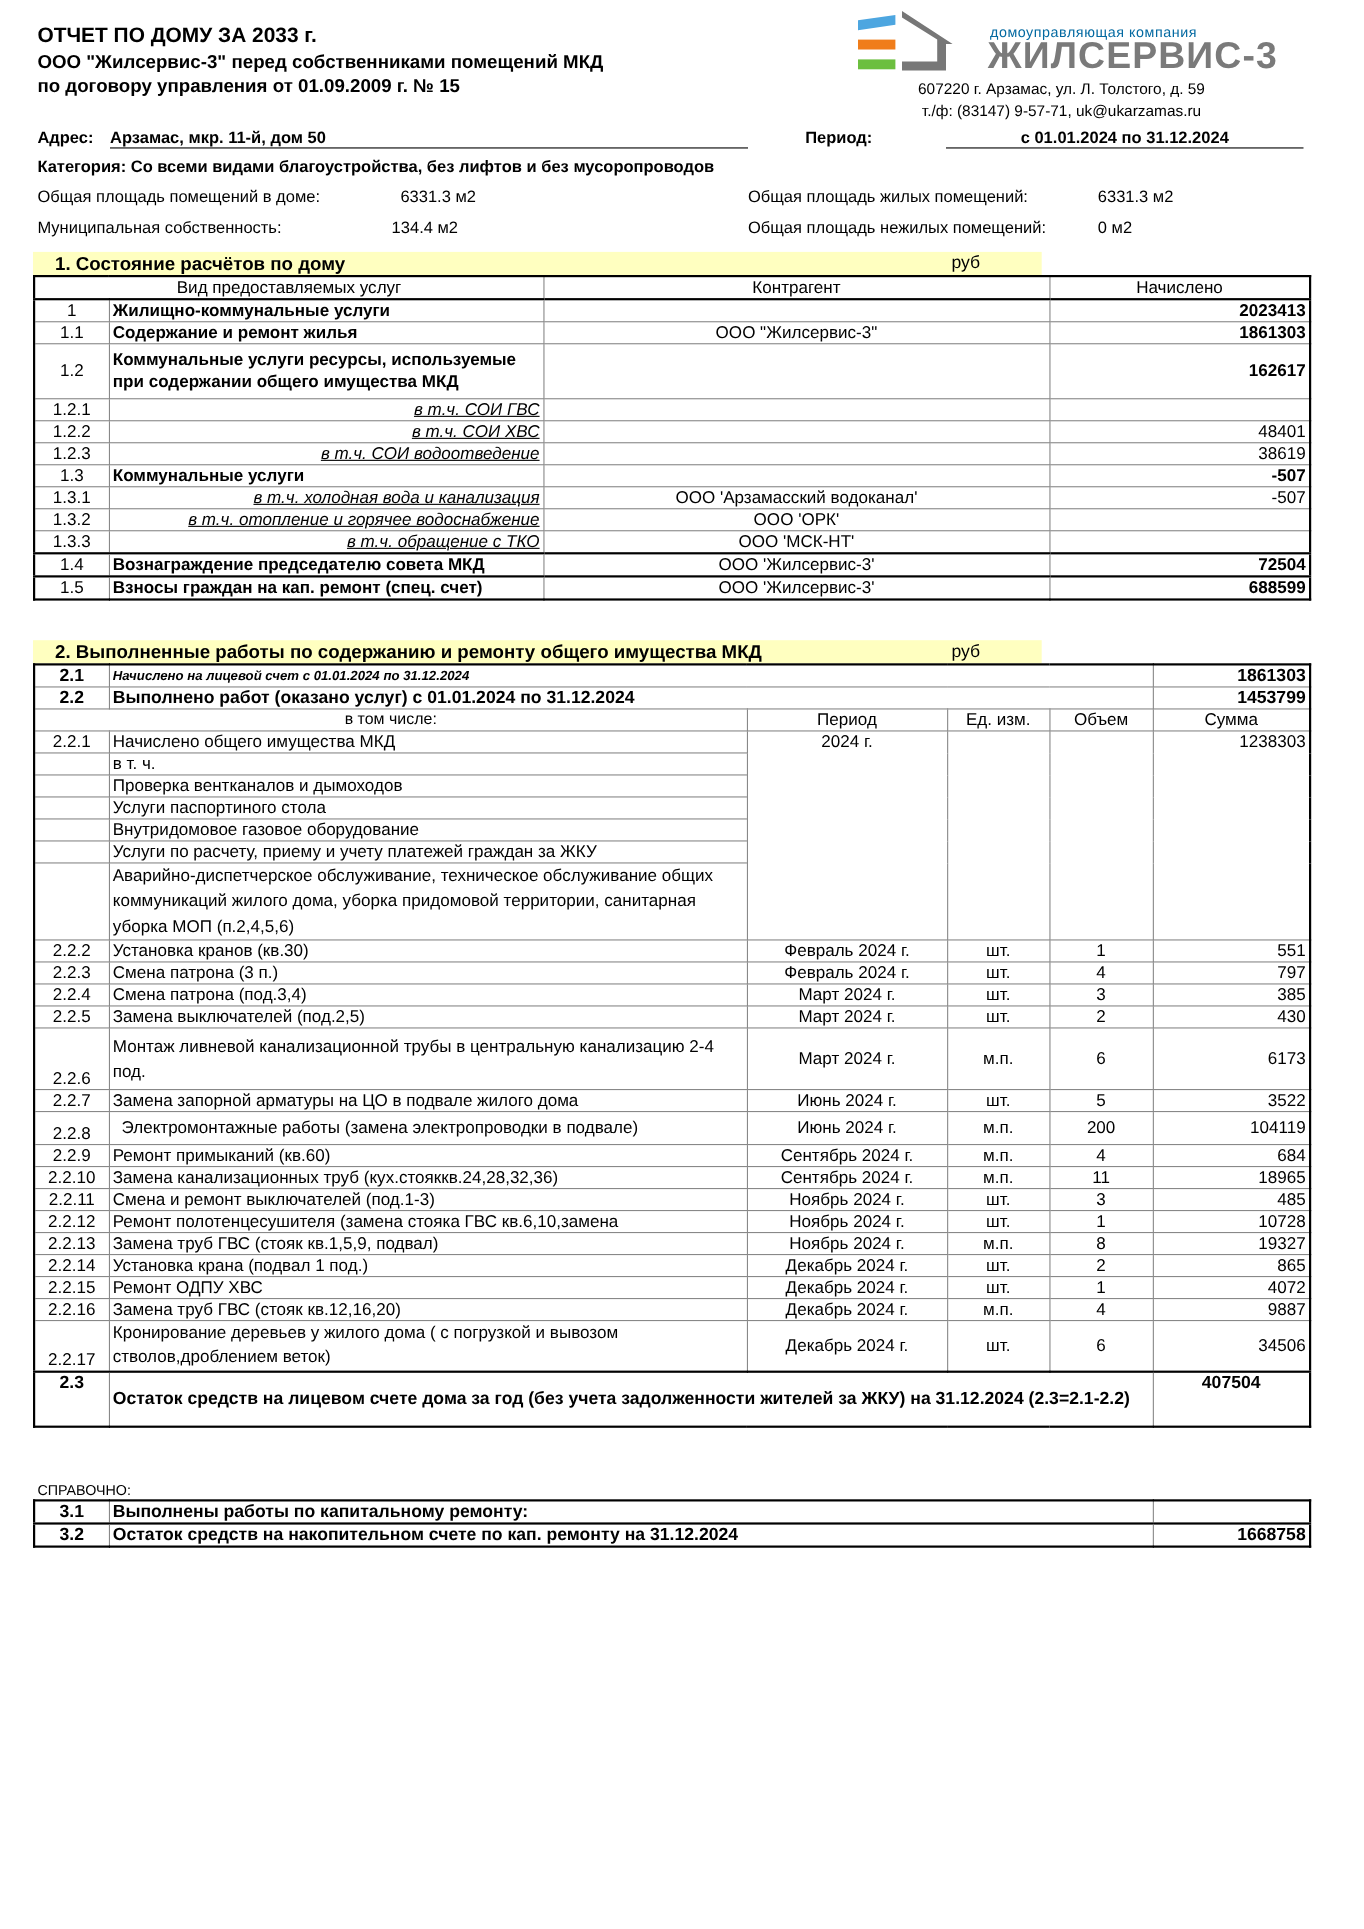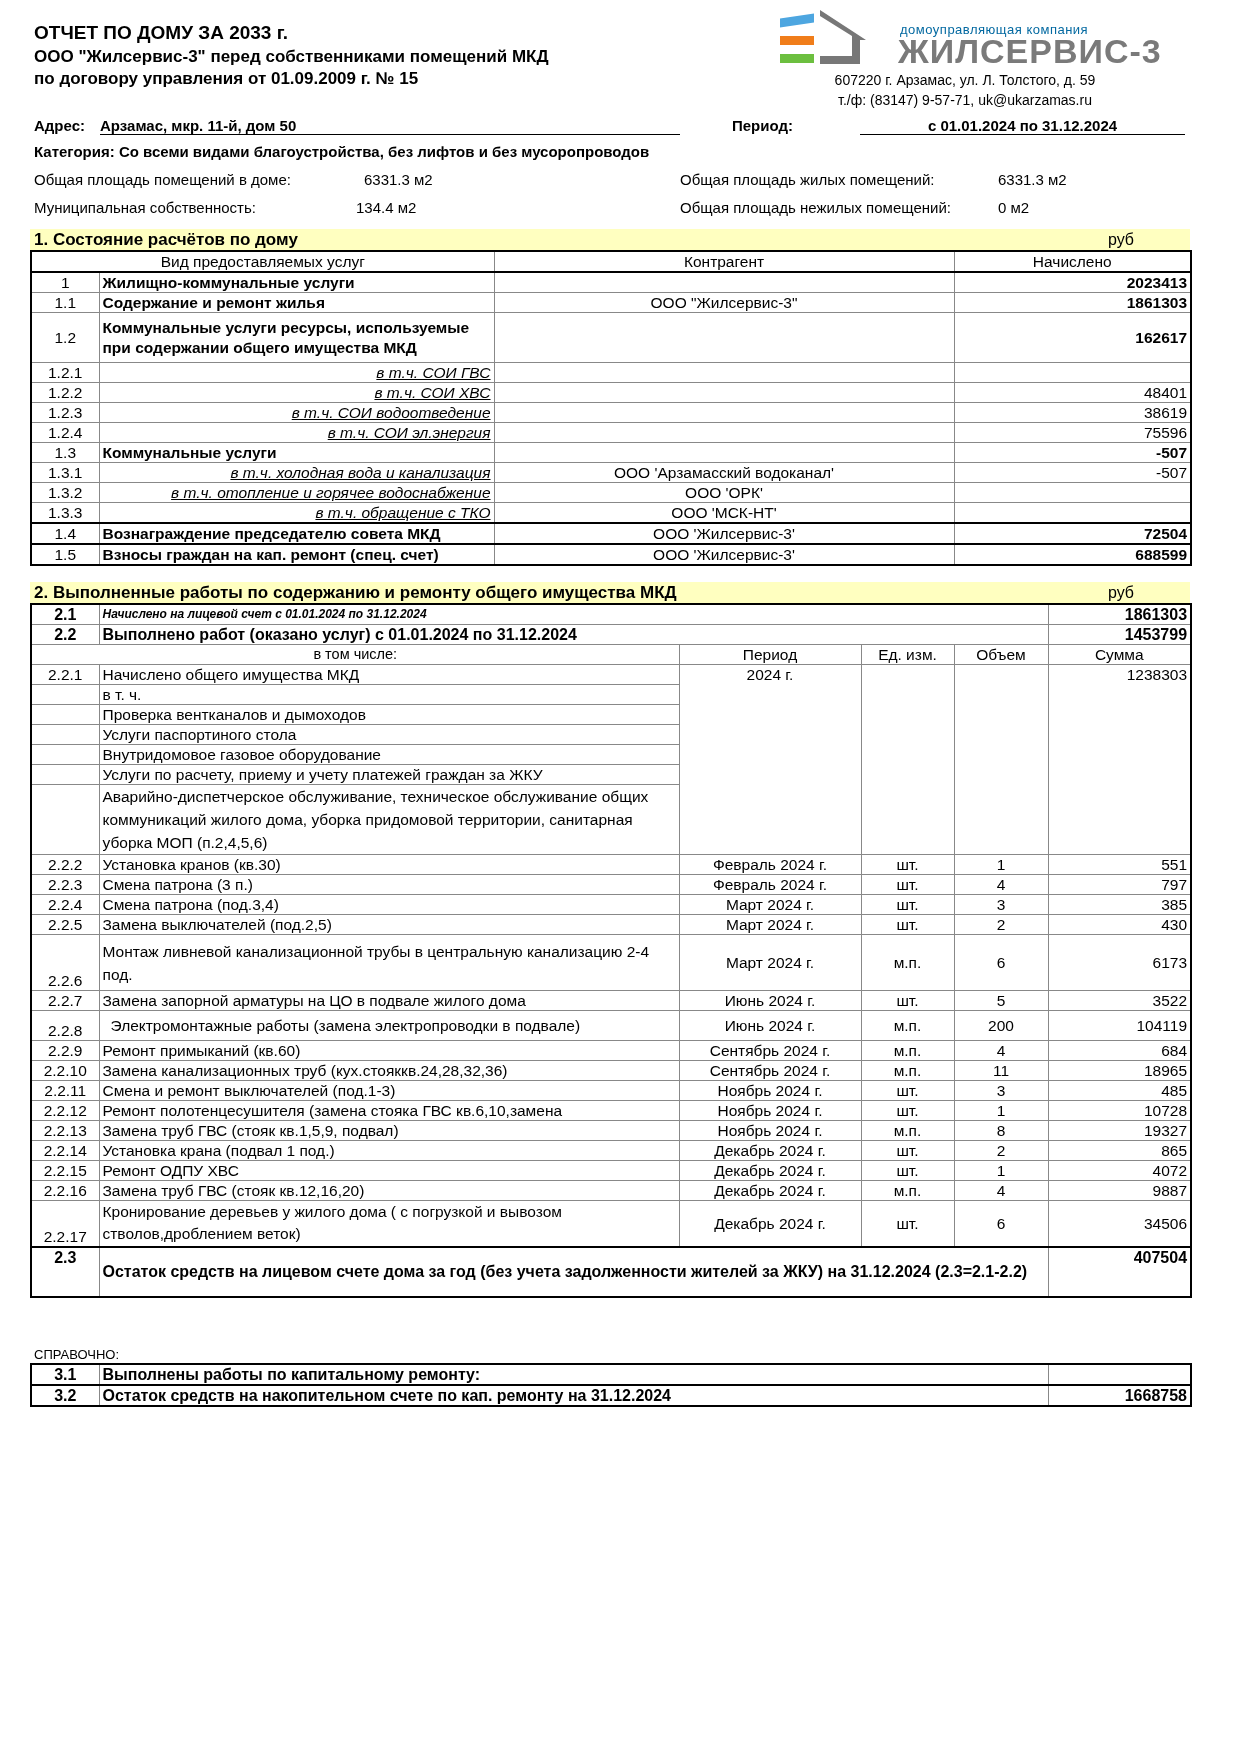--- a/index.html
+++ b/index.html
@@ -5,21 +5,21 @@
   html, body { margin:0; padding:0; background:#fff; }
   body { width:1240px; height:1754px; position:relative; font-family:"Liberation Sans", sans-serif; color:#000; overflow:hidden; }
   .abs { position:absolute; }
   .h1 { left:34px; top:22px; font-size:19px; font-weight:bold; }
   .h2 { left:34px; top:46px; font-size:17px; font-weight:bold; line-height:22px; }
   .logo { left:780px; top:6px; width:400px; height:60px; }
   .bars span { position:absolute; left:0; width:34px; height:9px; }
   .addrblock { left:790px; top:70px; width:350px; text-align:center; font-size:14px; line-height:20px; }
   .info { font-size:15px; }
   .uline { border-bottom:1.5px solid #000; }
-  .sect { left:30px; width:1160px; height:21px; background:#ffffc0; font-weight:bold; font-size:17px; line-height:21px; padding-left:4px; box-sizing:border-box; }
+  .sect { left:30px; width:917px; height:21px; background:#ffffc0; font-weight:bold; font-size:17px; line-height:21px; padding-left:20px; box-sizing:border-box; }
   .sect .rub { position:absolute; right:56px; top:0; font-weight:normal; font-size:16px; }
   table { border-collapse:collapse; position:absolute; left:30px; width:1160px; font-size:15.5px; table-layout:fixed; }
   td { border:1px solid #888; padding:0 3px; line-height:19px; height:19px; vertical-align:middle; overflow:hidden; white-space:nowrap; }
   table.outer { border:2px solid #000; }
   .c { text-align:center; }
   .r { text-align:right; }
   .b { font-weight:bold; }
   .i { font-style:italic;text-decoration:underline; }
   .wrap { white-space:normal; }
   .thick-top td { border-top:2px solid #000; }
@@ -112,26 +112,20 @@
     <td class="c"></td>
     <td class="r">48401</td>
   </tr>
   <tr>
     <td class="c">1.2.3</td>
     <td class="r i">в т.ч. СОИ водоотведение</td>
     <td class="c"></td>
     <td class="r">38619</td>
   </tr>
   <tr>
-    <td class="c">1.2.4</td>
-    <td class="r i">в т.ч. СОИ эл.энергия</td>
-    <td class="c"></td>
-    <td class="r">75596</td>
-  </tr>
-  <tr>
     <td class="c">1.3</td>
     <td class="b">Коммунальные услуги</td>
     <td class="c"></td>
     <td class="r b">-507</td>
   </tr>
   <tr>
     <td class="c">1.3.1</td>
     <td class="r i">в т.ч. холодная вода и канализация</td>
     <td class="c">ООО 'Арзамасский водоканал'</td>
     <td class="r">-507</td>
@@ -351,21 +345,21 @@
         <td class="c" style="vertical-align:bottom;">2.2.17</td>
         <td class="wrap" style="line-height:22px;">Кронирование деревьев у жилого дома ( с погрузкой и вывозом стволов,дроблением веток)</td>
         <td class="c">Декабрь 2024 г.</td>
         <td class="c">шт.</td>
         <td class="c">6</td>
         <td class="r">34506</td>
       </tr>
   <tr class="thick-top" style="height:50px;">
     <td class="c b" style="vertical-align:top;font-size:16px;">2.3</td>
     <td colspan="4" class="b wrap" style="line-height:24px;font-size:16px;">Остаток средств на лицевом счете дома за год (без учета задолженности жителей за ЖКУ) на 31.12.2024 (2.3=2.1-2.2)</td>
-    <td class="r b" style="vertical-align:top;font-size:16px;">407504</td>
+    <td class="r b" style="vertical-align:top;font-size:16px;text-align:center;">407504</td>
   </tr>
 </tbody>
   </table>
 
 <div class="abs spr">СПРАВОЧНО:</div>
 <table class="outer" style="top:1363px;">
   <colgroup>
       <col style="width:68px">
       <col style="width:949px">
       <col style="width:143px">

